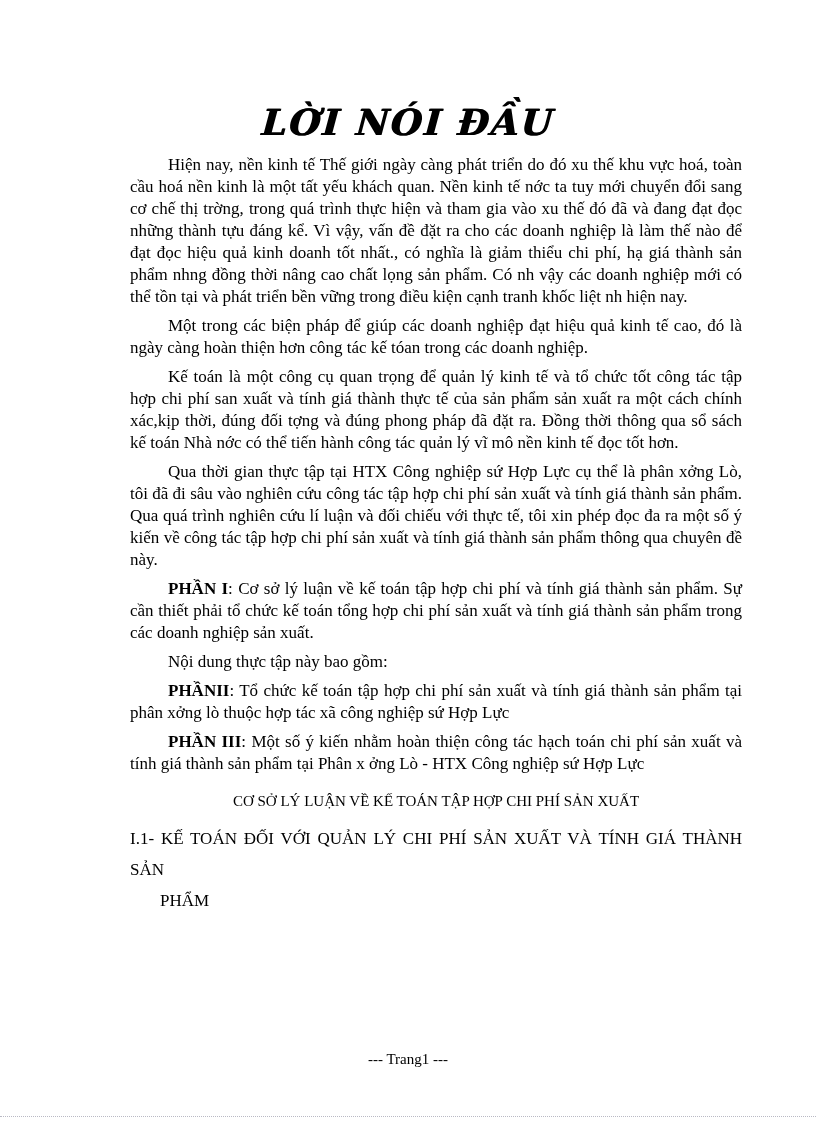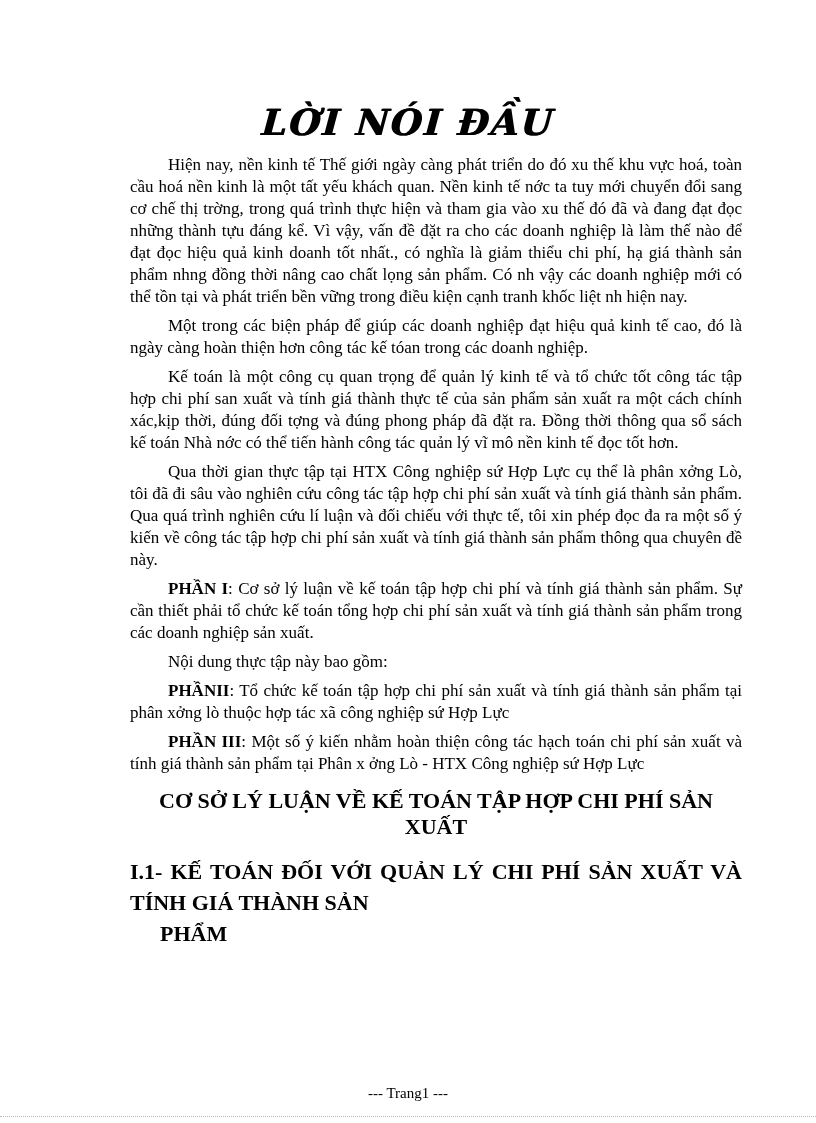--- a/index.html
+++ b/index.html
@@ -47,37 +47,37 @@
   .section-heading {
     text-align: center;
     font-size: 24px;
     font-weight: normal;
     line-height: 30px;
     margin: 36px 0 0 0;
     letter-spacing: 1px;
   }
   .section-subtitle {
     text-align: center;
-    font-size: 22px;
-    font-weight: bold;
+    font-size: 15px;
+    font-weight: normal;
     line-height: 26px;
     margin: 13px 0 0 0;
   }
   .subsection {
-    font-size: 22px;
-    font-weight: bold;
+    font-size: 17px;
+    font-weight: normal;
     line-height: 31px;
-    margin: 16px 0 0 0;
+    margin: 9px 0 0 0;
     text-align: justify;
   }
   .subsection .sub-line1 { display: block; }
   .subsection .sub-line2 { display: block; padding-left: 30px; }
   .footer {
     position: absolute;
-    top: 1085px;
+    top: 1051px;
     left: 0;
     width: 100%;
     text-align: center;
     font-size: 15px;
     z-index: 1;
   }
   .page-edge-marker {
     position: absolute;
     top: 1116px;
     left: 0;

